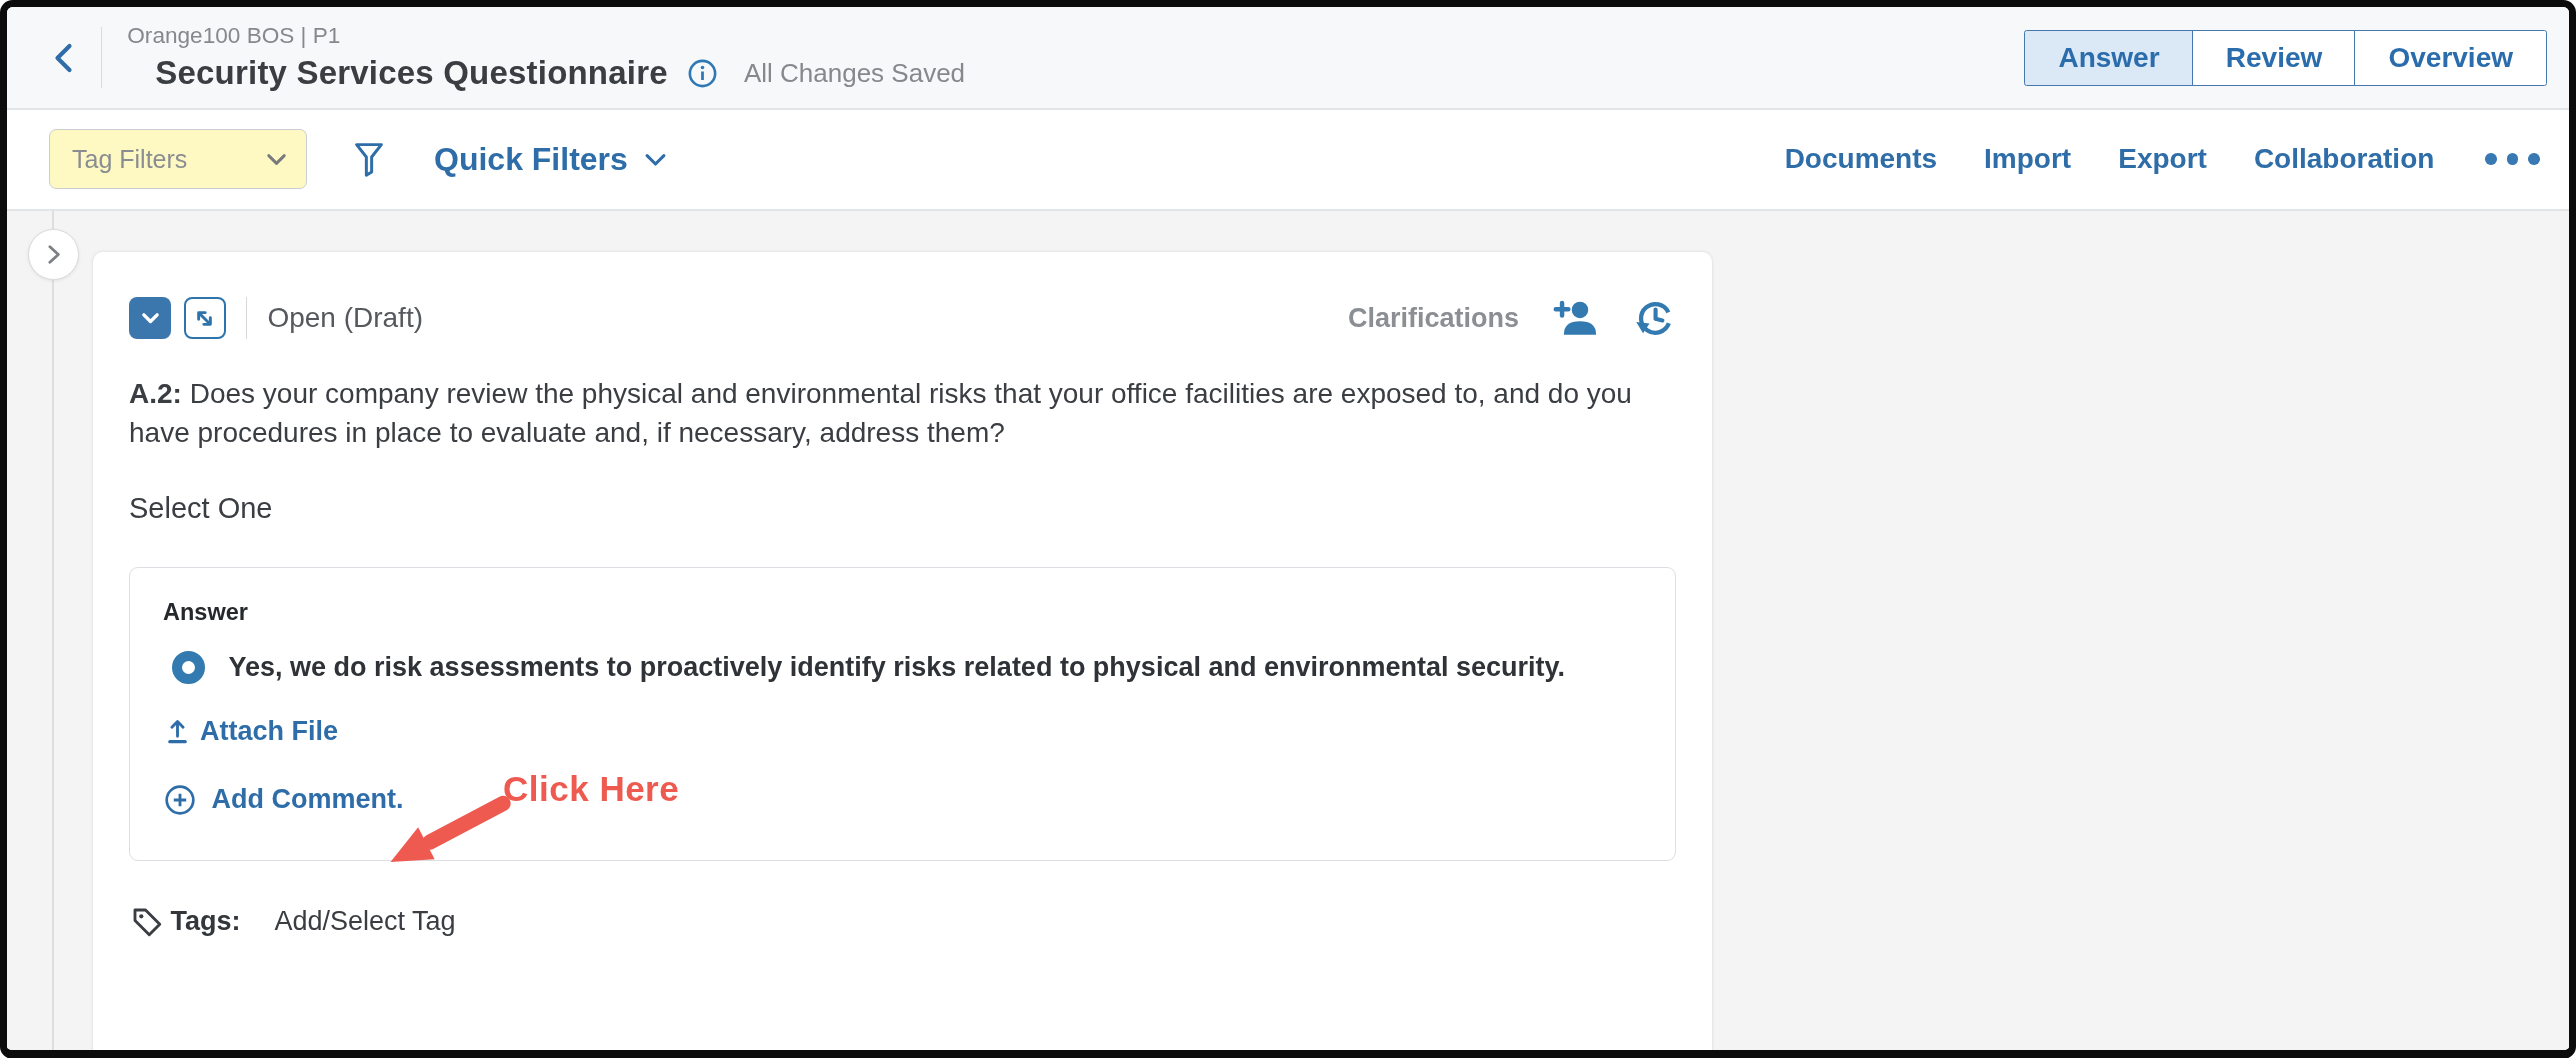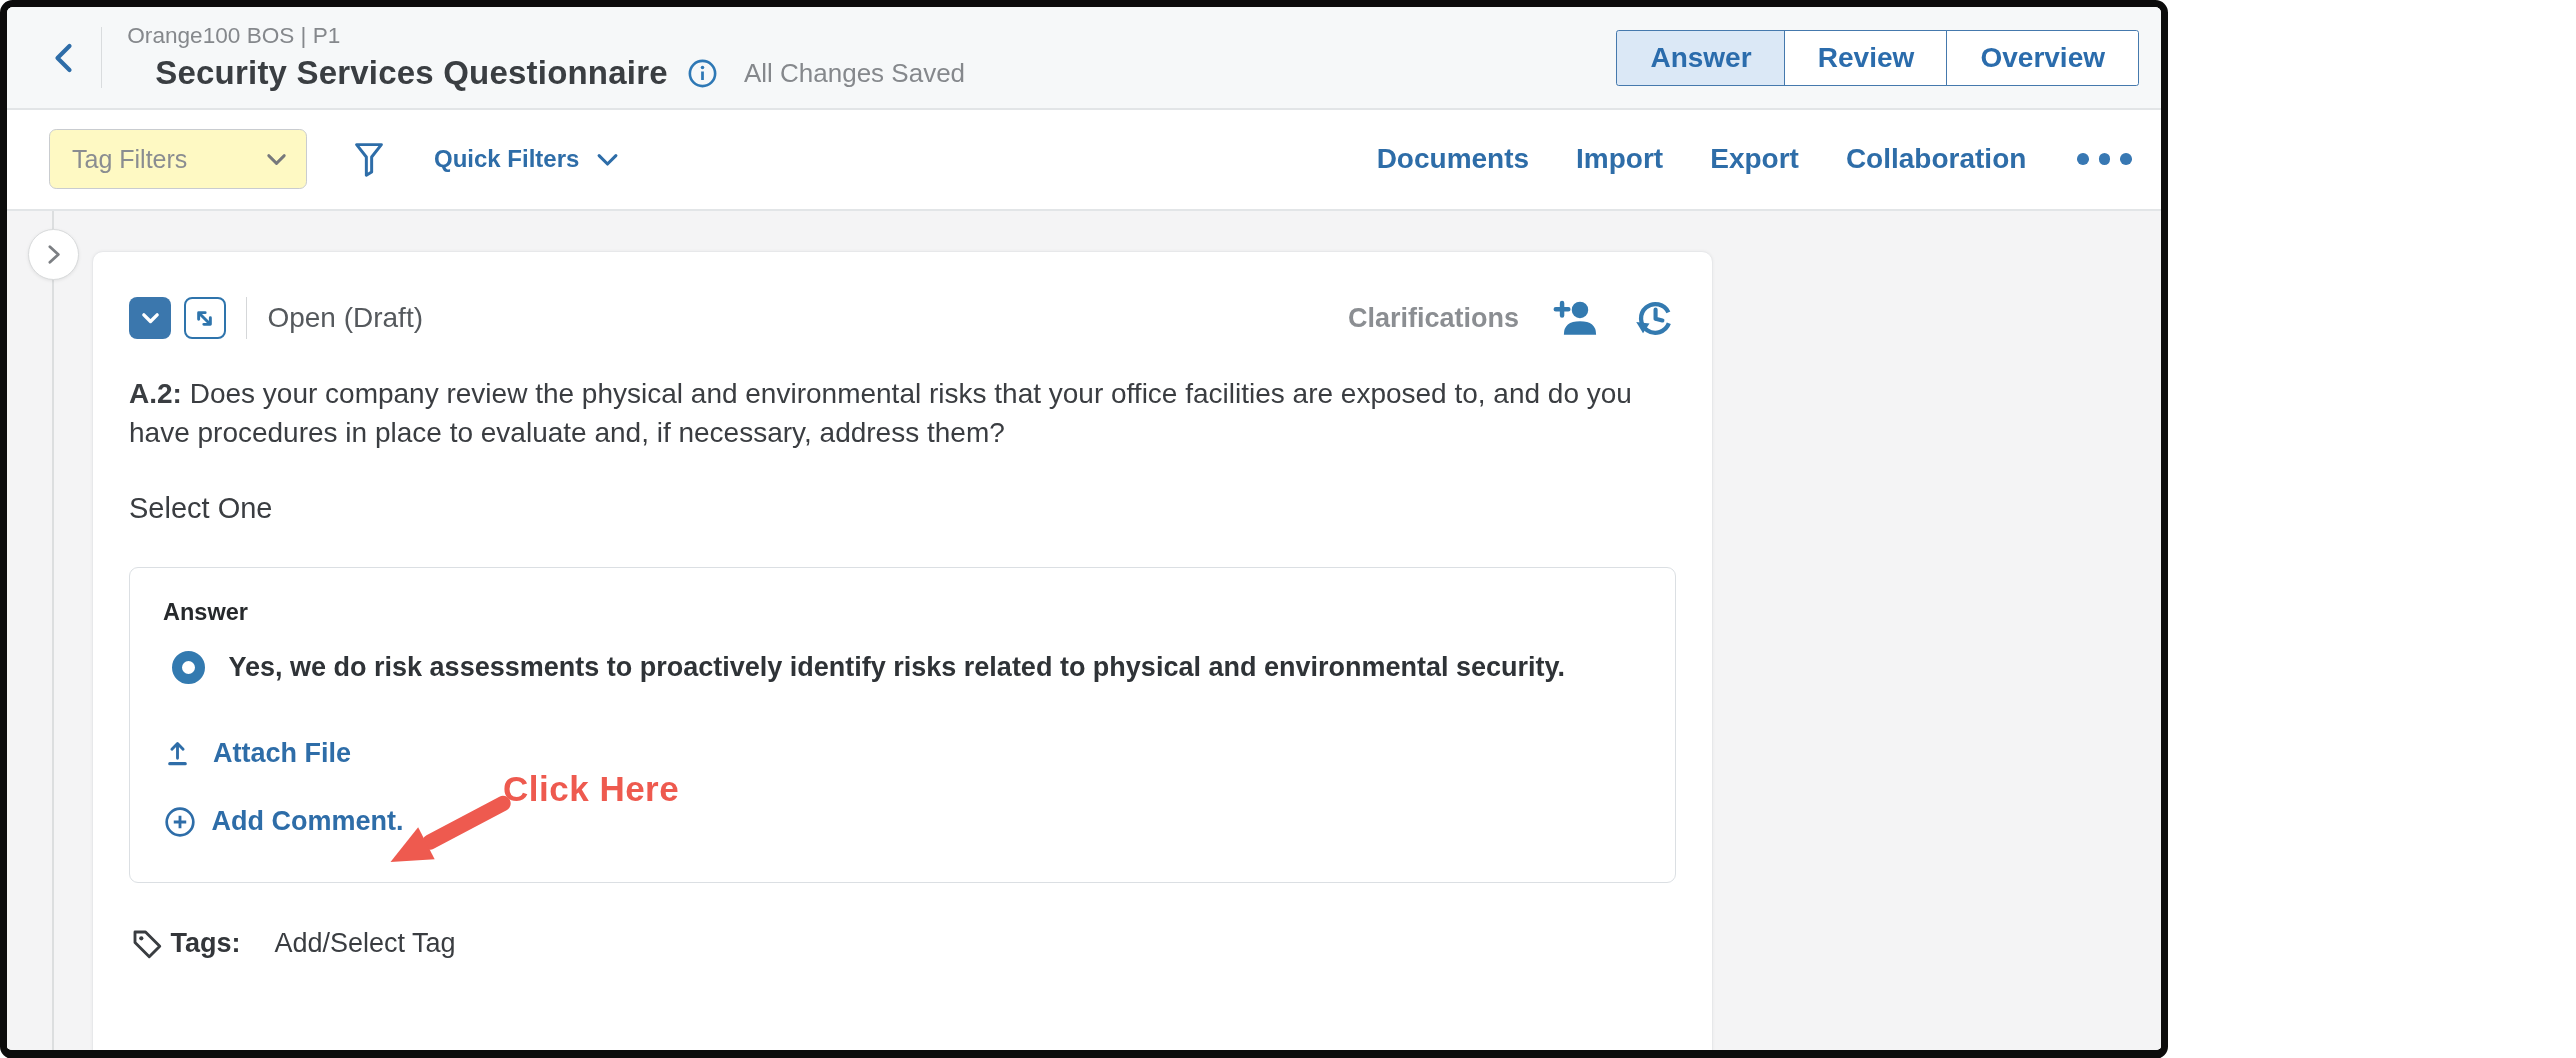--- a/index.html
+++ b/index.html
@@ -1,20 +1,20 @@
 <!DOCTYPE html>
 <html style="font-size:14.5px"><head>
 <meta charset="utf-8">
 <style>
   * { box-sizing: border-box; margin: 0; padding: 0; }
   html,body { width: 2576px; height: 1059px; }
   body { font-family: "Liberation Sans", sans-serif; background: #ffffff; }
 
   #app {
-    position: relative; width: 2168px; height: 1059px;
+    position: relative; width: 2576px; height: 1059px;
     border: 7.2px solid #0c0c0c; border-bottom-width: 9px; border-radius: 12.6px;
     overflow: hidden; background: #f4f4f5; display: flex; flex-direction: column;
   }
 
   
   .header {
     height: 101px; background: #f6f8f9; display: flex; align-items: center;
     padding: 0 22px 0 36px; flex: 0 0 auto;
   }
   .back-btn { width: 43px; height: 51px; display: flex; align-items: center; justify-content: center; cursor: pointer; }
@@ -43,21 +43,21 @@
     height: 99px; background: #ffffff; display: flex; align-items: center;
     padding: 0 29px 0 42px; flex: 0 0 auto;
   }
   .tag-select {
     width: 258px; height: 60px; border: 1.8px solid #c9ccd0; border-radius: 7.2px;
     display: flex; align-items: center; padding: 0 14.5px 0 22px; cursor: pointer; background: #fef9c3;
   }
   .tag-select .ph { font-size: 25px; color: #8a8d91; flex: 1; }
   .funnel-wrap { margin-left: 42px; cursor: pointer; display: flex; align-items: center; }
   .quick-filters { margin-left: 45px; display: flex; align-items: center; gap: 12.6px; cursor: pointer; }
-  .quick-filters span { font-size: 24px; font-weight: 600; color: #2e6da8; }
+  .quick-filters span { font-size: 32px; font-weight: 600; color: #2e6da8; }
   .tb-links { display: flex; align-items: center; gap: 47px; }
   .tb-link { font-size: 28px; font-weight: 600; color: #2e6da8; cursor: pointer; }
   .more-dots { display: flex; gap: 10px; cursor: pointer; margin-left: 3.6px; }
   .more-dots i { width: 11.7px; height: 11.7px; border-radius: 50%; background: #3878b3; display: block; }
 
   
   .content { position: relative; flex: 1; background: #f4f4f5; overflow: hidden; }
   .rail-line { position: absolute; left: 45px; top: 0; bottom: 0; width: 1.8px; background: #dcdedf; }
   .collapse-btn {
     position: absolute; left: 21px; top: 18px; width: 51px; height: 51px; border-radius: 50%;
@@ -91,21 +91,21 @@
   .select-hint { margin-top: 40px; font-size: 29px; color: #3a3d41; }
 
   .answer-panel { margin-top: 42px; border: 1.8px solid #dbdfe3; border-radius: 9px; padding: 31px 33px 40px 33px; }
   .answer-label { font-size: 23.5px; font-weight: 700; color: #26292c; }
   .opt-row { display: flex; align-items: center; gap: 23.5px; margin-top: 25px; margin-left: 9px; cursor: pointer; }
   .radio { width: 33px; height: 33px; border-radius: 50%; flex: 0 0 auto; background: #fff; }
   .radio.on  { border: 10px solid #337ab0; }
   .radio.off { border: 2.7px solid #c7cbd1; }
   .opt-text { font-size: 27px; font-weight: 600; color: #2f3337; }
 
-  .attach-link { margin-top: 54px; display: inline-flex; align-items: center; gap: 21px; cursor: pointer; }
+  .attach-link { margin-top: 32px; display: inline-flex; align-items: center; gap: 8px; cursor: pointer; }
   .attach-link span { font-size: 27px; font-weight: 600; color: #2e6da8; }
   .comment-label { margin-top: 45px; font-size: 24.4px; font-weight: 700; color: #383d42; }
   .add-comment { margin-top: 33px; display: inline-flex; align-items: center; gap: 14.5px; cursor: pointer; }
   .add-comment span { font-size: 27px; font-weight: 600; color: #2e6da8; }
 
   .tags-row { margin-top: 43px; display: flex; align-items: center; }
   .tags-label { font-size: 27px; font-weight: 700; color: #33363a; margin-left: 5.4px; }
   .tags-action { font-size: 27px; color: #3a3d41; margin-left: 34px; cursor: pointer; }
 
   

